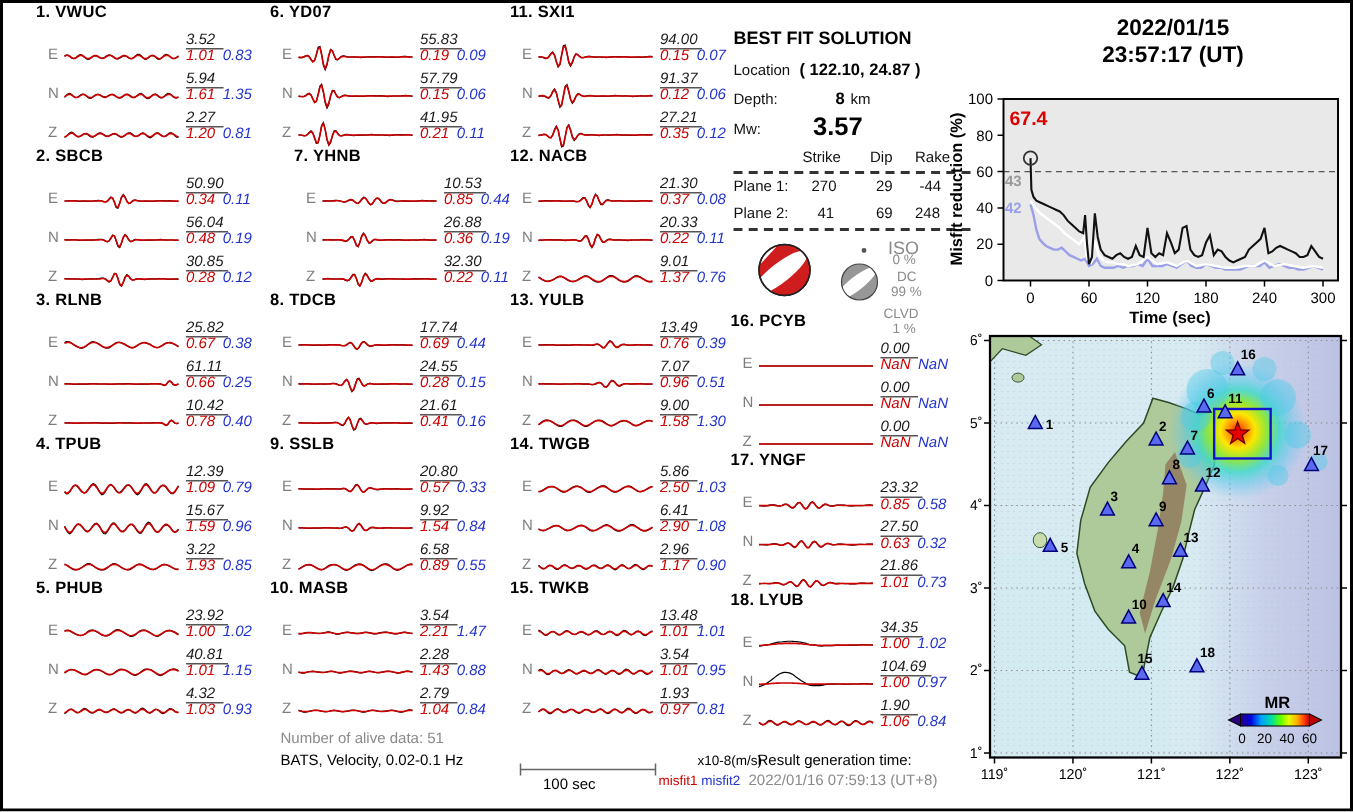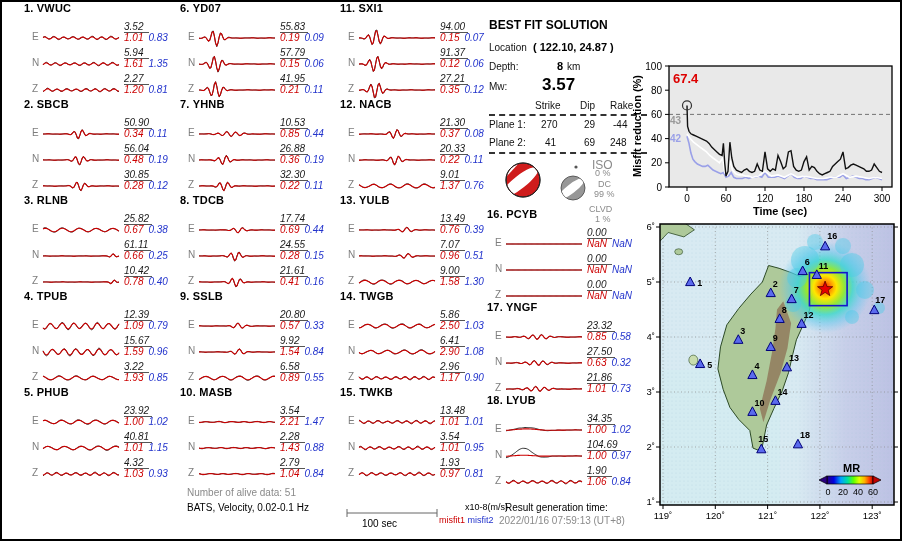--- a/index.html
+++ b/index.html
@@ -190,21 +190,21 @@
         </div>
         <div class="comp" style="top: 74px;">
           <span class="ch">Z</span>
           <svg width="78" height="26" class="trace">
             <polyline points="1.0,13.0 2.2,13.0 3.4,13.3 4.6,13.5 5.8,13.5 6.9,12.7 8.1,11.2 9.3,10.2 10.5,11.4 11.7,15.0 12.9,18.6 14.1,18.3 15.3,13.1 16.4,6.7 17.6,4.7 18.8,9.3 20.0,16.3 21.2,19.9 22.4,18.1 23.6,13.5 24.8,10.3 25.9,10.1 27.1,11.8 28.3,13.2 29.5,13.6 30.7,13.2 31.9,12.8 33.1,12.6 34.3,12.8 35.4,13.1 36.6,13.3 37.8,13.4 39.0,13.3 40.2,13.2 41.4,13.1 42.6,13.1 43.8,13.1 44.9,13.1 46.1,13.0 47.3,12.9 48.5,12.7 49.7,12.6 50.9,12.7 52.1,12.9 53.3,13.0 54.4,13.1 55.6,13.0 56.8,13.0 58.0,13.0 59.2,13.2 60.4,13.3 61.6,13.4 62.8,13.3 63.9,13.1 65.1,12.9 66.3,12.8 67.5,12.8 68.7,12.9 69.9,12.9 71.1,12.9 72.3,12.8 73.4,12.7 74.6,12.8 75.8,13.0 77.0,13.2" fill="none" stroke="#000" stroke-width="0.8"></polyline>
             <polyline points="1.0,13.0 2.2,13.0 3.4,13.2 4.6,13.4 5.8,13.5 6.9,12.8 8.1,11.6 9.3,10.7 10.5,11.7 11.7,14.9 12.9,18.1 14.1,17.8 15.3,13.1 16.4,7.2 17.6,5.3 18.8,9.4 20.0,15.8 21.2,19.2 22.4,17.5 23.6,13.5 24.8,10.6 25.9,10.5 27.1,12.0 28.3,13.3 29.5,13.6 30.7,13.3 31.9,13.0 33.1,12.9 34.3,12.9 35.4,13.0 36.6,13.1 37.8,13.1 39.0,13.1 40.2,13.0 41.4,13.0 42.6,13.0 43.8,13.0 44.9,13.0 46.1,13.0 47.3,13.0 48.5,12.9 49.7,12.9 50.9,12.9 52.1,13.0 53.3,13.0 54.4,13.0 55.6,13.0 56.8,13.0 58.0,13.0 59.2,13.0 60.4,13.1 61.6,13.1 62.8,13.1 63.9,13.0 65.1,13.0 66.3,12.9 67.5,13.0 68.7,13.0 69.9,13.0 71.1,13.0 72.3,12.9 73.4,12.9 74.6,12.9 75.8,13.0 77.0,13.0" fill="none" stroke="#cc0000" stroke-width="1.1"></polyline>
           </svg>
           <div class="vals"><div class="v0">41.95</div><div class="v1"><span class="m1">0.21</span><span class="m2">0.11</span></div></div>
         </div>
       </div>
-      <div class="station" style="top: 96px;">
+      <div class="station" style="top: 96px; margin-left: 16px;">
         <div class="st-name">7.  YHNB</div>
         <div class="comp" style="top: 22px;">
           <span class="ch">E</span>
           <svg width="78" height="26" class="trace">
             <polyline points="1.0,13.0 2.2,12.9 3.4,12.9 4.6,12.9 5.8,13.0 6.9,12.9 8.1,12.8 9.3,12.6 10.5,12.5 11.7,12.7 12.9,13.0 14.1,13.5 15.3,13.7 16.4,13.6 17.6,13.1 18.8,12.4 20.0,12.1 21.2,12.6 22.4,13.6 23.6,14.5 24.8,14.5 25.9,13.4 27.1,11.7 28.3,10.5 29.5,10.8 30.7,12.5 31.9,14.5 33.1,15.5 34.3,14.8 35.4,13.0 36.6,11.4 37.8,11.1 39.0,12.1 40.2,13.7 41.4,14.6 42.6,14.4 43.8,13.5 44.9,12.5 46.1,12.0 47.3,12.2 48.5,12.6 49.7,13.0 50.9,13.1 52.1,13.1 53.3,13.0 54.4,13.0 55.6,13.1 56.8,13.1 58.0,13.1 59.2,13.2 60.4,13.2 61.6,13.3 62.8,13.2 63.9,13.1 65.1,12.9 66.3,12.7 67.5,12.6 68.7,12.7 69.9,12.8 71.1,12.9 72.3,13.0 73.4,12.9 74.6,12.9 75.8,13.0 77.0,13.1" fill="none" stroke="#000" stroke-width="0.8"></polyline>
             <polyline points="1.0,13.0 2.2,13.0 3.4,13.0 4.6,13.0 5.8,13.0 6.9,13.0 8.1,13.0 9.3,12.9 10.5,12.8 11.7,12.8 12.9,13.0 14.1,13.3 15.3,13.5 16.4,13.4 17.6,13.0 18.8,12.4 20.0,12.1 21.2,12.4 22.4,13.4 23.6,14.3 24.8,14.5 25.9,13.6 27.1,12.1 28.3,10.9 29.5,11.0 30.7,12.5 31.9,14.4 33.1,15.4 34.3,14.7 35.4,13.0 36.6,11.4 37.8,11.0 39.0,11.9 40.2,13.4 41.4,14.4 42.6,14.4 43.8,13.5 44.9,12.6 46.1,12.1 47.3,12.3 48.5,12.8 49.7,13.2 50.9,13.3 52.1,13.2 53.3,13.0 54.4,12.9 55.6,12.9 56.8,13.0 58.0,13.0 59.2,13.1 60.4,13.1 61.6,13.1 62.8,13.1 63.9,13.0 65.1,13.0 66.3,12.9 67.5,12.9 68.7,12.9 69.9,13.0 71.1,13.0 72.3,13.0 73.4,13.0 74.6,13.0 75.8,13.0 77.0,13.0" fill="none" stroke="#cc0000" stroke-width="1.1"></polyline>
           </svg>
           <div class="vals"><div class="v0">10.53</div><div class="v1"><span class="m1">0.85</span><span class="m2">0.44</span></div></div>
         </div>
         <div class="comp" style="top: 48px;">
@@ -578,20 +578,24 @@
         </g>
     </svg>
     <div class="sol-lab gray" style="left:103px;top:142px;font-size:12px;">ISO</div>
     <div class="sol-lab gray" style="left:106px;top:152px;font-size:9px;">0 %</div>
     <div class="sol-lab gray" style="left:109px;top:163px;font-size:9px;">DC</div>
     <div class="sol-lab gray" style="left:105px;top:173px;font-size:9px;">99 %</div>
     <div class="sol-lab gray" style="left:100px;top:188px;font-size:9px;">CLVD</div>
     <div class="sol-lab gray" style="left:106px;top:198px;font-size:9px;">1 %</div>
   </div>
 
+  <div class="chart-title">
+    <div>2022/01/15</div>
+    <div>23:57:17  (UT)</div>
+  </div>
 
   <svg id="misfit-chart" width="272" height="165" style="position:absolute;left:630px;top:52px;">
       <rect x="37" y="12" width="223" height="121" fill="#e9e9e9"></rect>
       <line x1="37" y1="60.400000000000006" x2="260" y2="60.400000000000006" stroke="#555" stroke-width="0.8" stroke-dasharray="4 3"></line>
       <polyline points="55.0,82.2 57.0,89.4 58.9,99.1 60.9,105.2 62.8,107.6 65.4,110.0 68.0,111.2 70.6,112.4 73.2,112.4 75.8,111.2 78.4,113.6 81.0,116.1 83.6,117.3 86.2,118.5 88.8,119.7 91.4,118.5 94.0,123.3 96.6,122.1 99.2,118.5 101.8,123.3 104.4,124.5 107.0,124.5 110.3,124.5 113.5,123.3 116.8,124.5 120.0,123.3 123.3,123.3 126.5,122.1 129.8,123.3 133.0,118.5 136.3,123.3 139.5,123.3 142.8,123.3 146.0,122.1 149.3,123.3 152.5,124.5 155.8,122.1 159.0,119.7 162.3,123.3 165.5,124.5 168.8,124.5 172.0,122.1 175.3,123.3 178.5,124.5 181.8,124.5 185.0,125.7 188.3,125.7 191.5,125.7 194.8,125.7 198.0,124.5 201.3,123.3 204.5,123.3 207.8,123.3 211.0,120.9 214.3,124.5 217.5,123.3 220.8,122.1 224.0,123.3 227.3,124.5 230.5,124.5 233.8,125.7 237.0,125.7 240.3,124.5 243.5,123.3 246.8,124.5 250.0,125.7" fill="none" stroke="#9aa0e8" stroke-width="1.6"></polyline>
       <polyline points="55.0,79.8 58.3,84.6 61.5,88.2 64.8,90.7 68.0,93.1 71.3,95.5 74.5,97.9 77.8,101.5 81.0,104.0 84.3,106.4 87.5,108.8 90.8,104.0 92.7,118.5 95.3,120.9 97.9,106.4 100.5,116.1 103.8,119.7 107.0,120.9 110.3,120.9 113.5,122.1 116.8,122.1 120.0,123.3 126.5,122.1 133.0,117.3 139.5,122.1 146.0,120.9 152.5,123.3 159.0,119.7 165.5,123.3 172.0,122.1 178.5,123.3 185.0,124.5 191.5,124.5 198.0,123.3 204.5,123.3 211.0,119.7 217.5,123.3 224.0,122.1 230.5,123.3 237.0,124.5 243.5,123.3 250.0,124.5" fill="none" stroke="#ffffff" stroke-width="1.6"></polyline>
       <polyline points="55.0,51.4 55.6,72.5 57.0,77.3 58.9,79.8 61.5,81.0 64.1,82.2 66.7,83.4 69.3,84.6 71.9,85.8 74.5,87.0 77.1,89.4 79.7,93.1 82.3,95.5 84.9,97.9 87.5,100.3 90.1,101.5 91.4,89.4 92.7,108.8 94.0,122.1 96.0,117.3 97.9,88.2 99.8,104.0 101.8,112.4 104.4,116.1 107.0,117.3 109.6,118.5 112.2,116.1 114.8,114.8 117.4,117.3 120.0,118.5 122.6,117.3 125.2,110.0 127.8,116.1 130.4,117.3 133.0,97.9 135.6,114.8 138.2,117.3 140.8,114.8 143.4,116.1 146.0,101.5 148.6,107.6 151.2,114.8 153.8,112.4 156.4,97.9 159.0,96.7 161.6,112.4 164.2,116.1 166.8,117.3 169.4,116.1 172.0,107.6 174.6,102.8 177.2,116.1 179.8,112.4 182.4,113.6 185.0,117.3 187.6,119.7 190.2,120.9 192.8,119.7 195.4,118.5 198.0,117.3 200.6,112.4 203.2,110.0 205.8,107.6 208.4,105.2 211.0,97.9 213.6,114.8 216.2,113.6 218.8,111.2 221.4,110.0 224.0,111.2 226.6,112.4 229.2,113.6 231.8,114.8 234.4,117.3 237.0,117.3 239.6,116.1 242.2,110.0 244.8,113.6 247.4,117.3 250.0,118.5" fill="none" stroke="#111111" stroke-width="1.4"></polyline>
       <circle cx="55" cy="51.446" r="4.5" fill="none" stroke="#333" stroke-width="1.2"></circle>
       <rect x="37" y="12" width="223" height="121" fill="none" stroke="#000" stroke-width="1.3"></rect>
       <line x1="55" y1="133" x2="55" y2="137" stroke="#000" stroke-width="1"></line>

